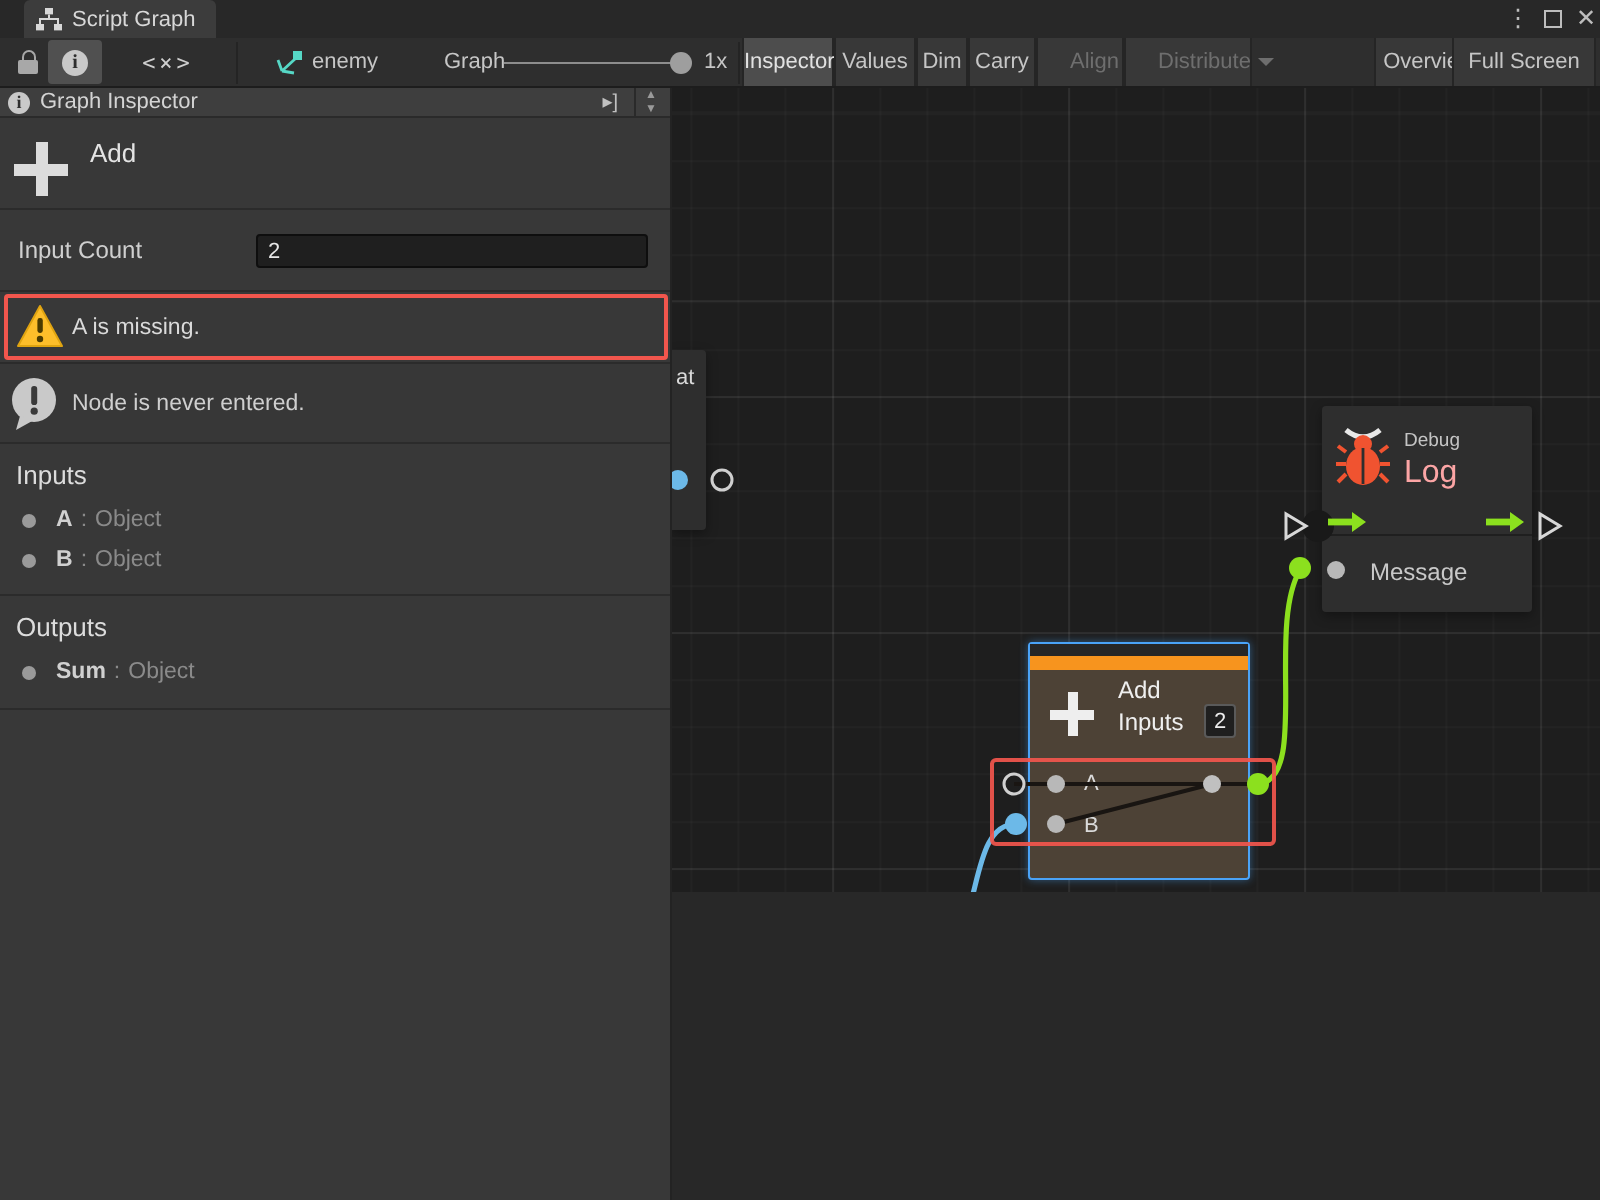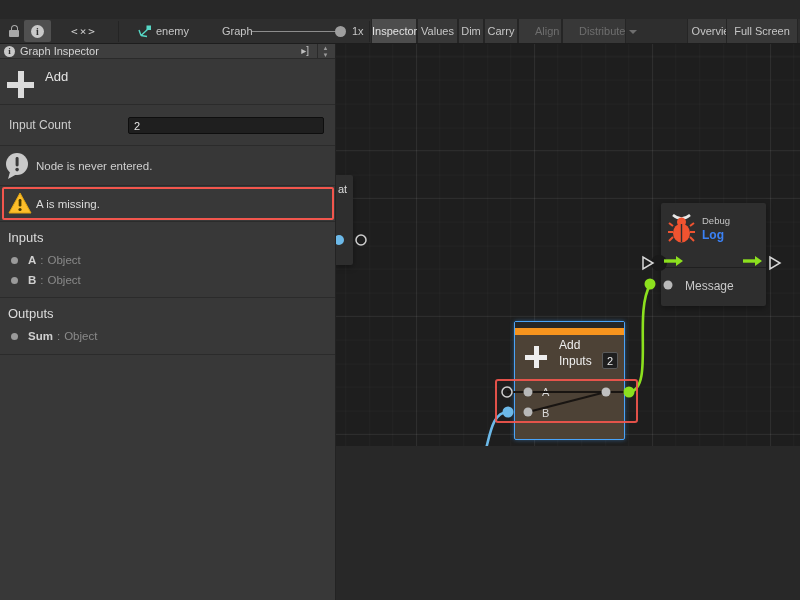--- a/index.html
+++ b/index.html
@@ -108,32 +108,48 @@
   .add-plus::before, .add-plus::after { content:""; position:absolute; background:#eeeeee; }
   .add-plus::before { left:8.5px; top:0; width:5px; height:22px; }
   .add-plus::after  { left:0; top:8.5px; width:22px; height:5px; }
   .add-title-1 { position:absolute; left:44px; top:16px; font-size:12px; color:#efefef; }
   .add-title-2 { position:absolute; left:44px; top:32px; font-size:12px; color:#efefef; }
   .add-badge { position:absolute; left:87px; top:30px; min-width:16px; height:17px; background:#1f1f1f;
     border:1px solid #5a5a5a; border-radius:2px; color:#ececec; font-size:11px; text-align:center; line-height:16px; }
   .add-port-label { position:absolute; font-size:11px; color:#dadada; }
   .debug-node { left:325px; top:159px; width:105px; height:103px; }
   .debug-cat { position:absolute; left:41px; top:12px; font-size:9.5px; color:#c4c4c4; }
-  .debug-title { position:absolute; left:41px; top:25px; font-size:12px; color:#3b82f6;font-weight:bold; }
+  .debug-title { position:absolute; left:41px; top:25px; font-size:16px; color:#fca5a5; }
   .debug-divider { position:absolute; left:0; top:64px; width:100%; height:1px; background:#1f1f1f; }
   .debug-msg-label { position:absolute; left:24px; top:76px; font-size:12px; color:#c9c9c9;text-align:center; }
   .edges { position:absolute; left:0; top:0; width:464px; height:556px; pointer-events:none; }
   .err-rect { position:absolute; border:2px solid rgba(242,86,77,0.92); border-radius:3px; pointer-events:none; }
   .err-rect-ports { left:159px; top:335px; width:143px; height:44px; }
 </style>
 </head>
 <body>
 
 <div class="app">
 
+  <div class="titlebar">
+    <div class="tab">
+      <svg width="13" height="12" viewBox="0 0 13 12">
+        <rect x="4.5" y="0" width="4" height="3.2" fill="#d8d8d8"></rect>
+        <rect x="0" y="8" width="4" height="3.2" fill="#d8d8d8"></rect>
+        <rect x="9" y="8" width="4" height="3.2" fill="#d8d8d8"></rect>
+        <path d="M6.5,3.2 V5.5 M2,8 V5.5 H11 V8" stroke="#d8d8d8" stroke-width="1" fill="none"></path>
+      </svg>
+      <span class="tab-title">Script Graph</span>
+    </div>
+    <div class="win-controls">
+      <span class="win-glyph">⋮</span>
+      <span class="win-max"></span>
+      <span class="win-glyph">✕</span>
+    </div>
+  </div>
 
   <div class="toolbar">
     <div class="tb-icon lock">
       <div class="lock-body">
           <div class="lock-shackle"></div>
         </div>
     </div>
     <div class="tb-icon info-btn">
       <div class="info-circle">i</div>
     </div>
@@ -179,38 +195,38 @@
     <div class="sec sec-add">
       <div class="big-plus"></div>
       <div class="add-title">Add</div>
     </div>
 
     <div class="sec sec-count">
       <div class="count-label">Input Count</div>
       <input class="count-field" value="2" style="">
     </div>
 
+    <div class="sec sec-warn">
+      <div class="warn-box"></div>
+      <svg class="warn-tri" width="24" height="22" viewBox="0 0 24 22">
+        <polygon points="12,1 23,21 1,21" fill="#fdbe2a" stroke="#e0a410" stroke-width="1" stroke-linejoin="round"></polygon>
+        <rect x="10.7" y="7" width="2.7" height="7.5" rx="1.2" fill="#4a3a00"></rect>
+        <circle cx="12" cy="17.5" r="1.6" fill="#4a3a00"></circle>
+      </svg>
+      <div class="warn-text">A is missing.</div>
+    </div>
+
     <div class="sec sec-info">
       <svg class="bubble" width="28" height="29" viewBox="0 0 28 29">
         <circle cx="13" cy="12" r="11" fill="#c9c9c9"></circle>
         <polygon points="6,20 4,27 13,22" fill="#c9c9c9"></polygon>
         <rect x="11.6" y="5" width="3" height="9.5" rx="1.4" fill="#3a3a3a"></rect>
         <circle cx="13.1" cy="17.6" r="1.8" fill="#3a3a3a"></circle>
       </svg>
       <div class="info-text">Node is never entered.</div>
-    </div>
-
-    <div class="sec sec-warn">
-      <div class="warn-box"></div>
-      <svg class="warn-tri" width="24" height="22" viewBox="0 0 24 22">
-        <polygon points="12,1 23,21 1,21" fill="#fdbe2a" stroke="#e0a410" stroke-width="1" stroke-linejoin="round"></polygon>
-        <rect x="10.7" y="7" width="2.7" height="7.5" rx="1.2" fill="#4a3a00"></rect>
-        <circle cx="12" cy="17.5" r="1.6" fill="#4a3a00"></circle>
-      </svg>
-      <div class="warn-text">A is missing.</div>
     </div>
 
     <div class="sec sec-ports" style="height:76px">
       <div class="ports-title">Inputs</div>
       <div class="port-row" style="top:31px">
         <span class="port-dot"></span>
         <span class="port-name">A</span>
         <span class="port-sep">:</span>
         <span class="port-type">Object</span>
       </div>

